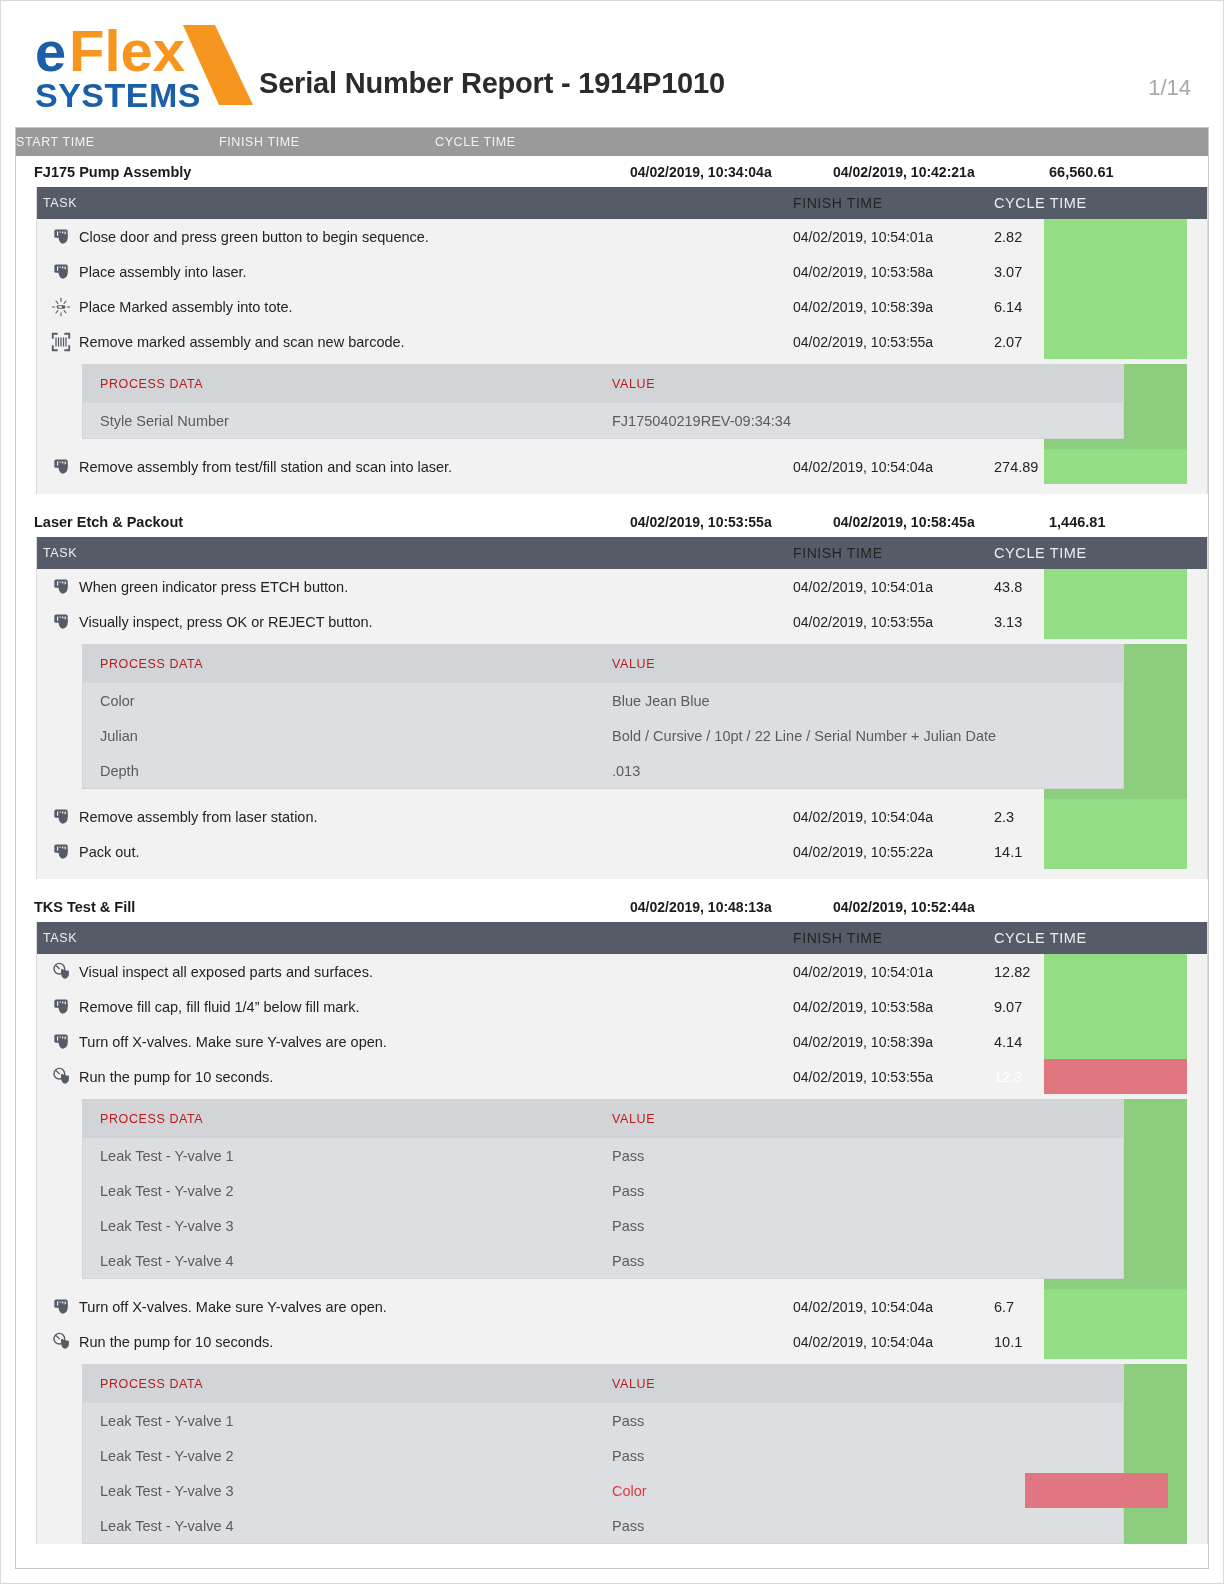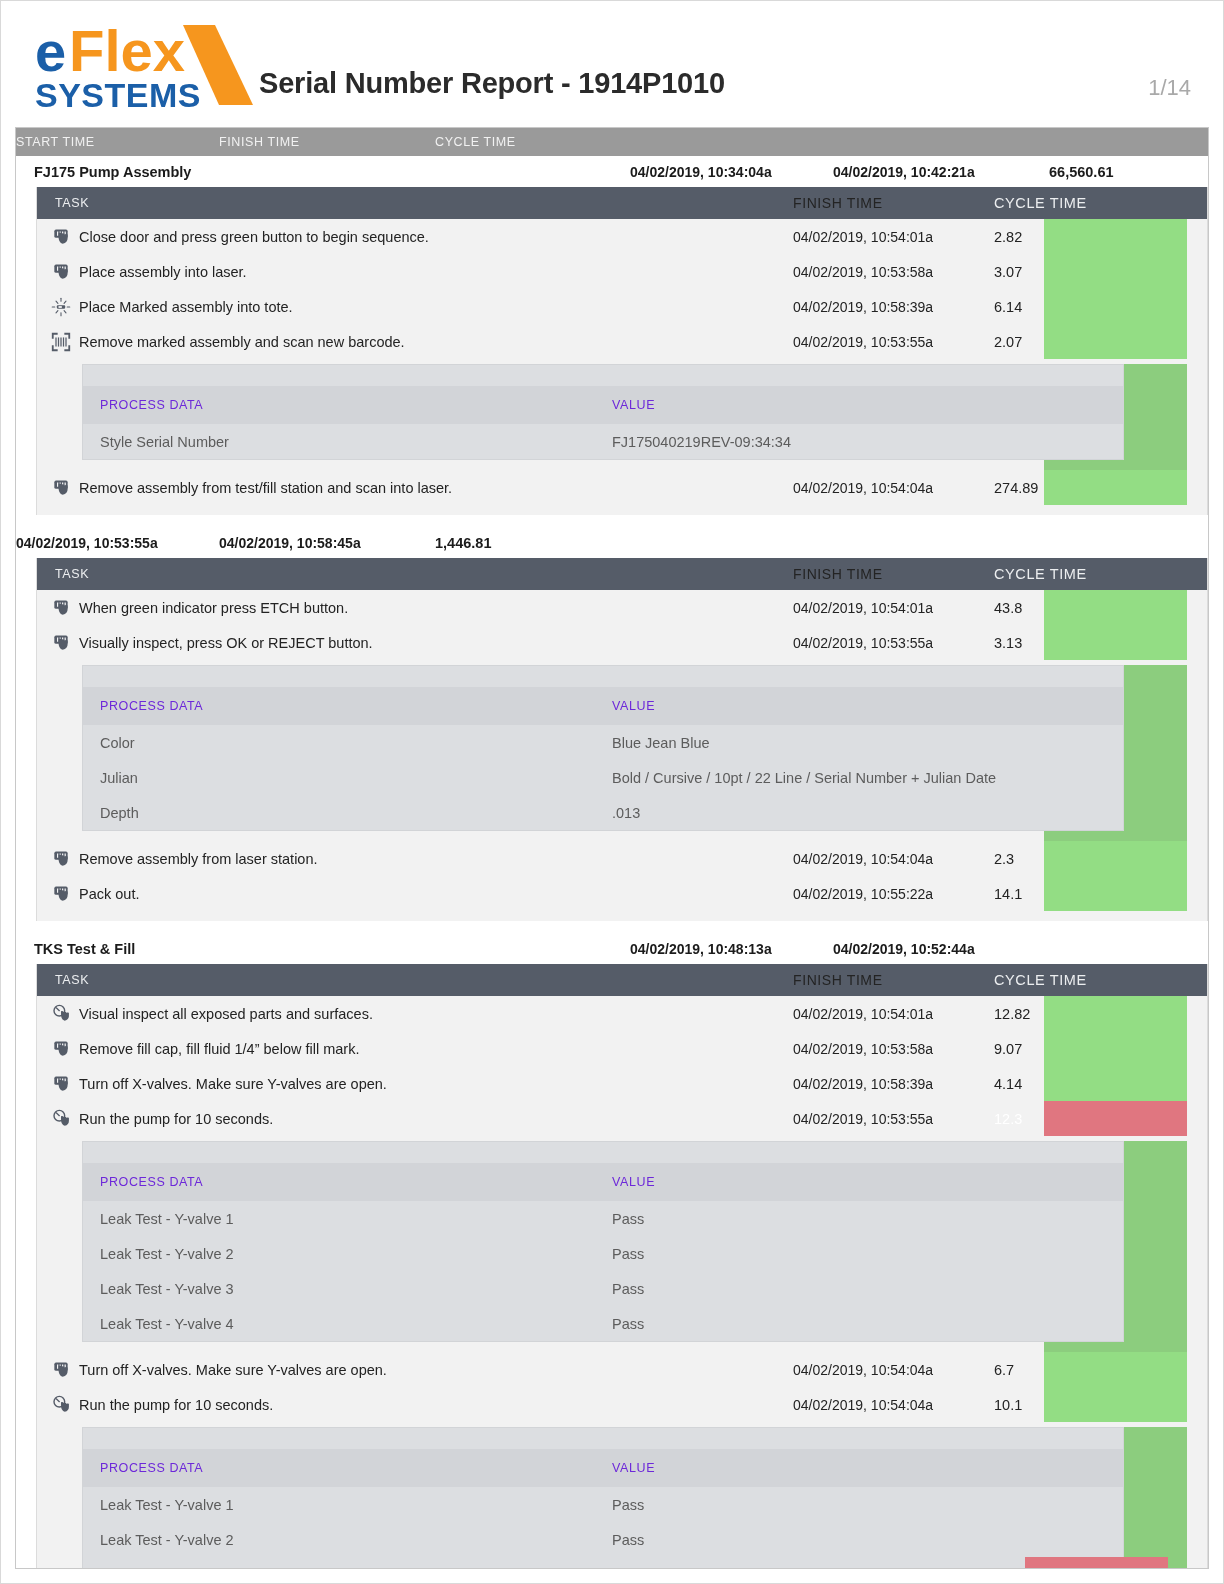--- a/index.html
+++ b/index.html
@@ -80,21 +80,21 @@
     margin:0 0 0 20px;
     background:#f2f2f2;
     border-left:1px solid #dcdcdc;
     border-right:1px solid #dcdcdc;
     position:relative;
   }
   .hdr-task{
     background:#555c68;color:#eceef0;
     height:32px;font-size:12.5px;letter-spacing:.6px;
   }
-  .hdr-task .t-name{padding-left:18px;flex:0 0 756px;}
+  .hdr-task .t-name{padding-left:6px;flex:0 0 756px;}
   .hdr-task .t-finish{flex:0 0 183px;}
   .hdr-task .t-cycle{flex:0 0 auto;width:160px;padding-left:18px;box-sizing:border-box;}
 
   .task-row{
     height:35px;background:#f2f2f2;font-size:14.5px;color:#232323;
   }
   .t-name{flex:0 0 756px;padding-left:14px;display:flex;align-items:center;gap:8px;box-sizing:border-box;}
   .t-finish{flex:0 0 183px;font-size:14px;color:#232323;}
   .t-cycle{flex:0 0 auto;width:160px;padding-left:18px;box-sizing:border-box;font-size:14.5px;}
   .t-cycle.light{color:#ffffff;}
@@ -105,22 +105,22 @@
   .pd-table{
     margin:5px 0 5px 45px;
     width:1042px;
     background:#dcdee1;
     border:1px solid #d2d4d7;
     box-sizing:border-box;
     position:relative;
     z-index:3;
   }
   .pd-hdr{
-    height:38px;background:#d2d4d8;color:#6d28d9;
-    font-size:12.5px;letter-spacing:.6px;margin-top:21px;
+    height:38px;background:#d2d4d8;color:#b91c1c;
+    font-size:12.5px;letter-spacing:.6px;
   }
   .pd-hdr .p-key{padding-left:17px;flex:0 0 529px;box-sizing:border-box;}
   .pd-hdr .p-val{flex:1;}
   .pd-row{height:35px;font-size:14.5px;color:#5c5c5c;}
   .pd-row .p-key{padding-left:17px;flex:0 0 529px;box-sizing:border-box;}
   .pd-row .p-val{flex:1;}
   .pd-row .p-val.fail{color:#e03a3a;}
 
   .spacer{height:10px;background:#f2f2f2;}
   .gap{height:12px;background:#fff;}
@@ -292,20 +292,21 @@
               <div class="t-finish">04/02/2019, 10:54:04a</div>
               <div class="t-cycle" style="position: relative; z-index: 2;">274.89</div>
             </div>
             <div class="spacer" style="position: relative; z-index: 2;"></div>
           </div>
         </div>
         <div class="gap"></div>
         <div style="position: relative;">
           <div class="band band-outer bg-green" style="top: 0px; bottom: 0px; z-index: 0;"></div>
           <div class="row station-row" style="position: relative; z-index: 2;">
+            <div class="c-name">Laser Etch &amp; Packout</div>
             <div class="c-start">04/02/2019, 10:53:55a</div>
             <div class="c-finish">04/02/2019, 10:58:45a</div>
             <div class="c-cycle" style="background: transparent;">1,446.81</div>
           </div>
           <div class="task-block">
             <div class="row hdr-task" style="position: relative; z-index: 2;">
               <div class="t-name">TASK</div>
               <div class="t-finish">FINISH TIME</div>
               <div class="t-cycle">CYCLE TIME</div>
             </div>

